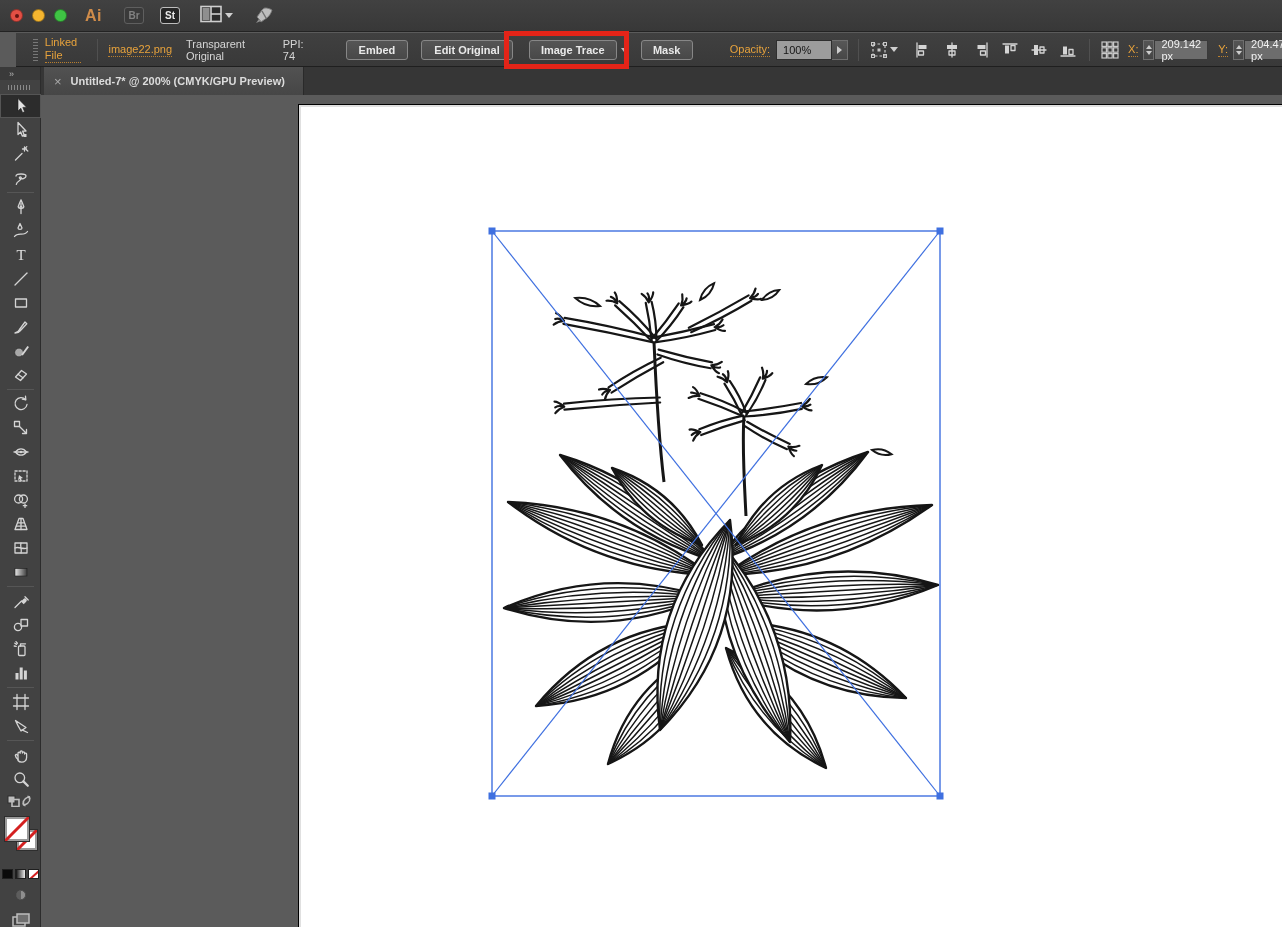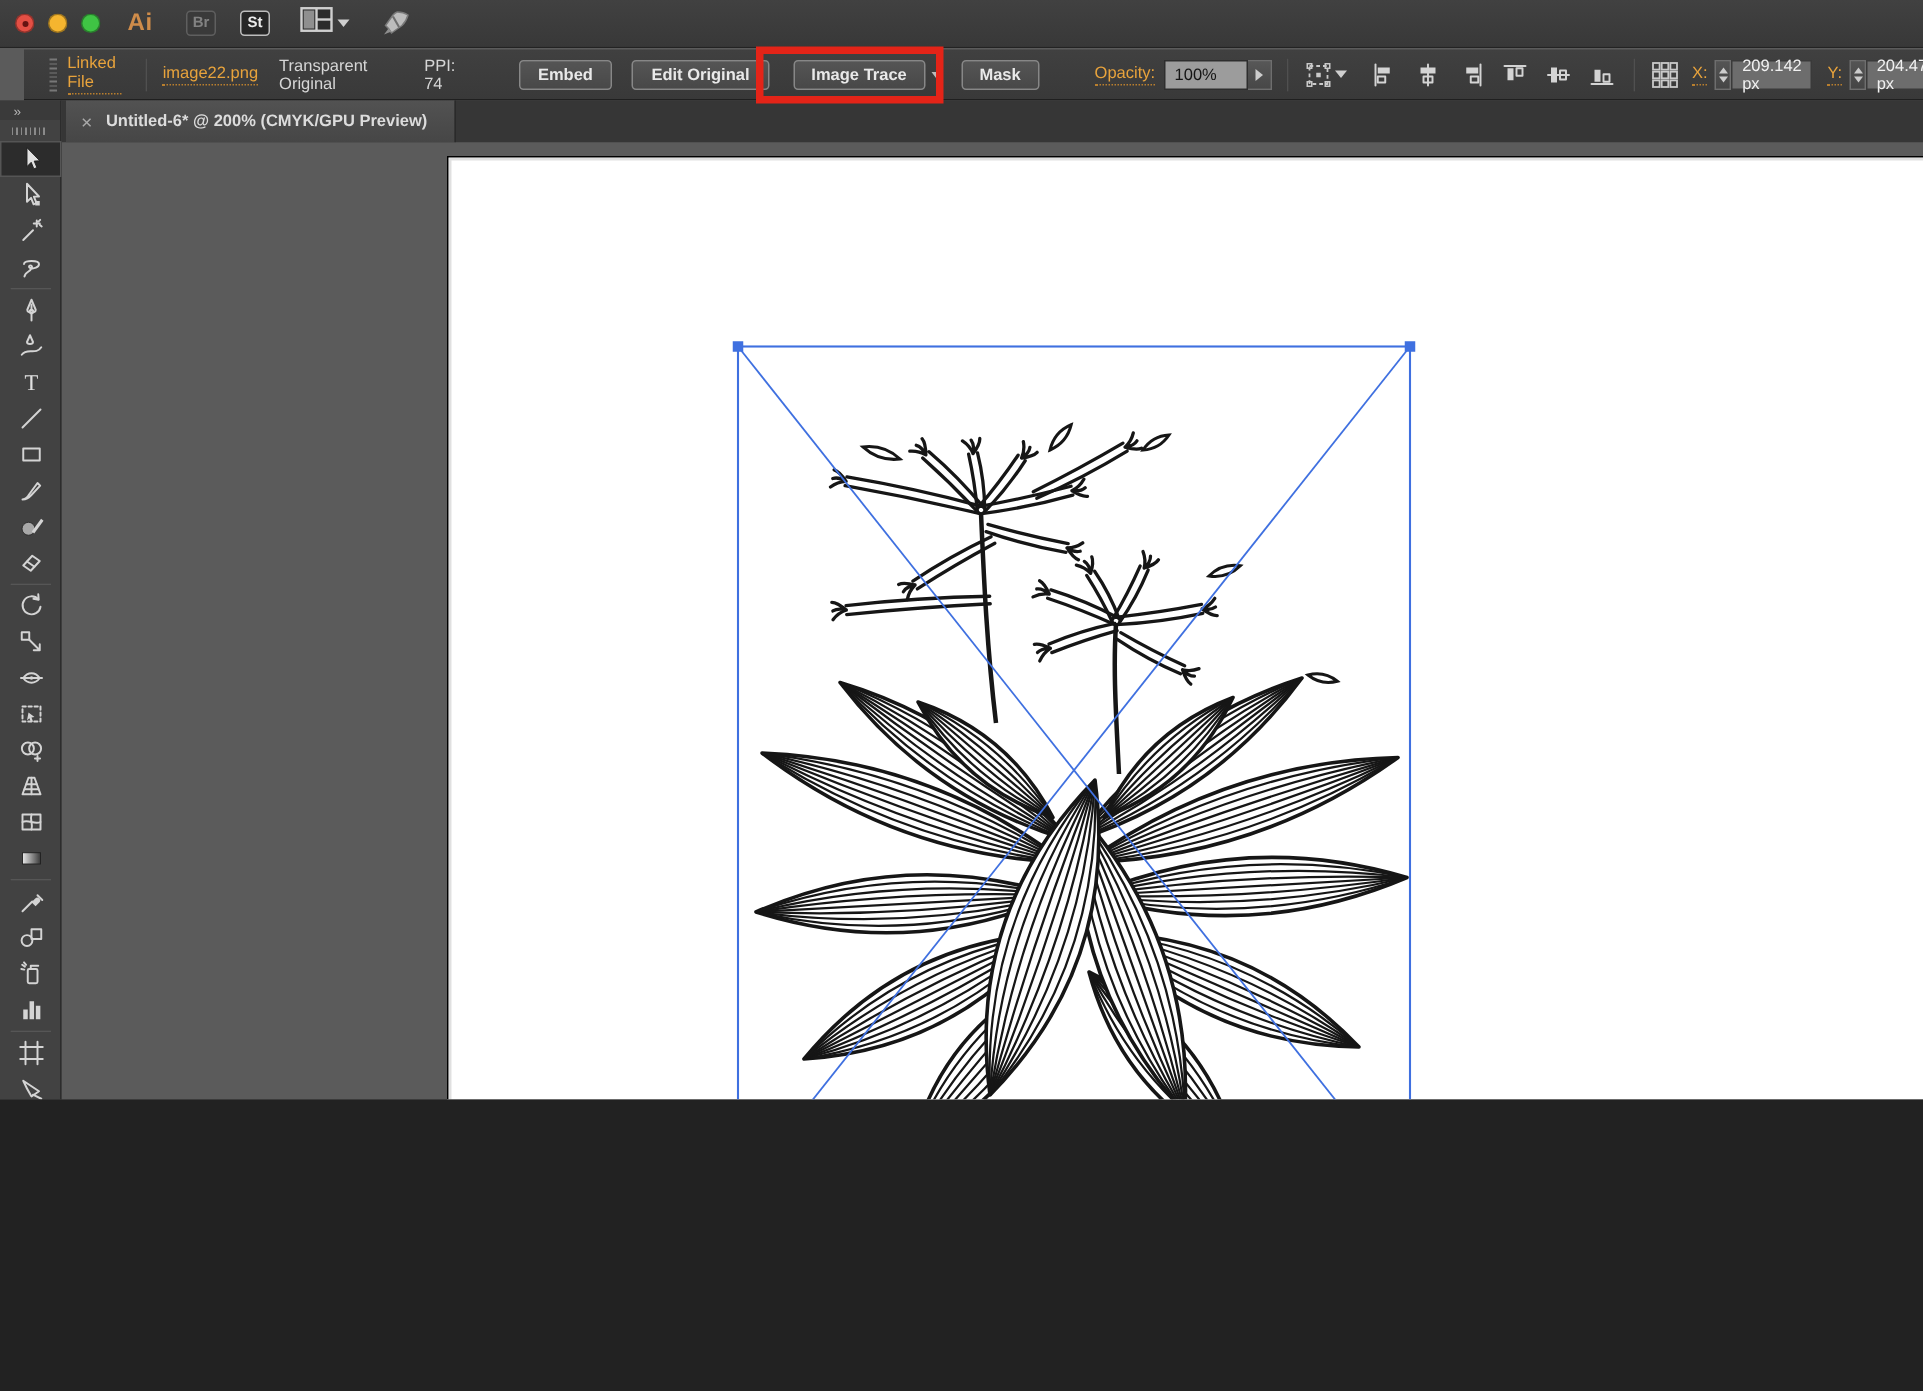--- a/index.html
+++ b/index.html
@@ -1,18 +1,18 @@
 <!DOCTYPE html>
 <html><head>
 <meta charset="utf-8">
 <style>
   html,body{margin:0;padding:0;background:#222;}
   *{box-sizing:border-box;}
   .window{
-    position:relative;width:1282px;height:733px;overflow:hidden;
+    position:relative;width:1282px;height:927px;overflow:hidden;
     background:#5b5b5b;
     font-family:"Liberation Sans", sans-serif;
     -webkit-font-smoothing:antialiased;
     user-select:none;
   }
   
   .menubar{
     position:absolute;left:0;top:0;width:100%;height:32px;
     background:linear-gradient(#414141,#383838);
     border-bottom:1px solid #232323;
@@ -242,21 +242,21 @@
         <span class="dn"></span>
       </div>
     <div class="field dark" style="width:72px">204.478 px</div>
   </div>
 
   <div class="highlight-red" style="left:504px;top:31px;width:125px;height:38px"></div>
 
   <div class="tabstrip">
     <div class="doctab">
       <span class="tab-close">×</span>
-      <span>Untitled-6* @ 200% (CMYK/GPU Preview)</span>
+      <span>Untitled-7* @ 200% (CMYK/GPU Preview)</span>
     </div>
   </div>
 
   <div class="canvas">
     <div class="artboard"></div>
     <svg class="art-svg" id="art" width="1241" height="832" viewBox="41 95 1241 832">
         <g>
           <path d="M664,482 C658,432 656,388 654,342" fill="none" stroke="#161616" stroke-width="3"></path>
           <path d="M746,516 C744,476 742,446 744,416" fill="none" stroke="#161616" stroke-width="3"></path>
           <path d="M654.5197792270444,337.55463099816546 Q610.0447688203337,325.54532421871403 564.6341558049431,317.9376816425647M653.4802207729556,342.44536900183454 Q608.6933428300183,331.90328362348373 563.3866856600365,323.8065672469676M564.0104207324898,320.87212444476614 Q558.2242728169383,321.17316218924793 553.6738019038448,324.6343460213485M564.0104207324898,320.87212444476614 Q559.1442470701628,317.7931061128826 555.2070923258856,319.0009192274063M564.0104207324898,320.87212444476614 Q559.6786014318902,314.33108399826915 556.0976829287647,313.23088236971716" fill="none" stroke="#161616" stroke-width="2.2" stroke-linecap="round"></path>

